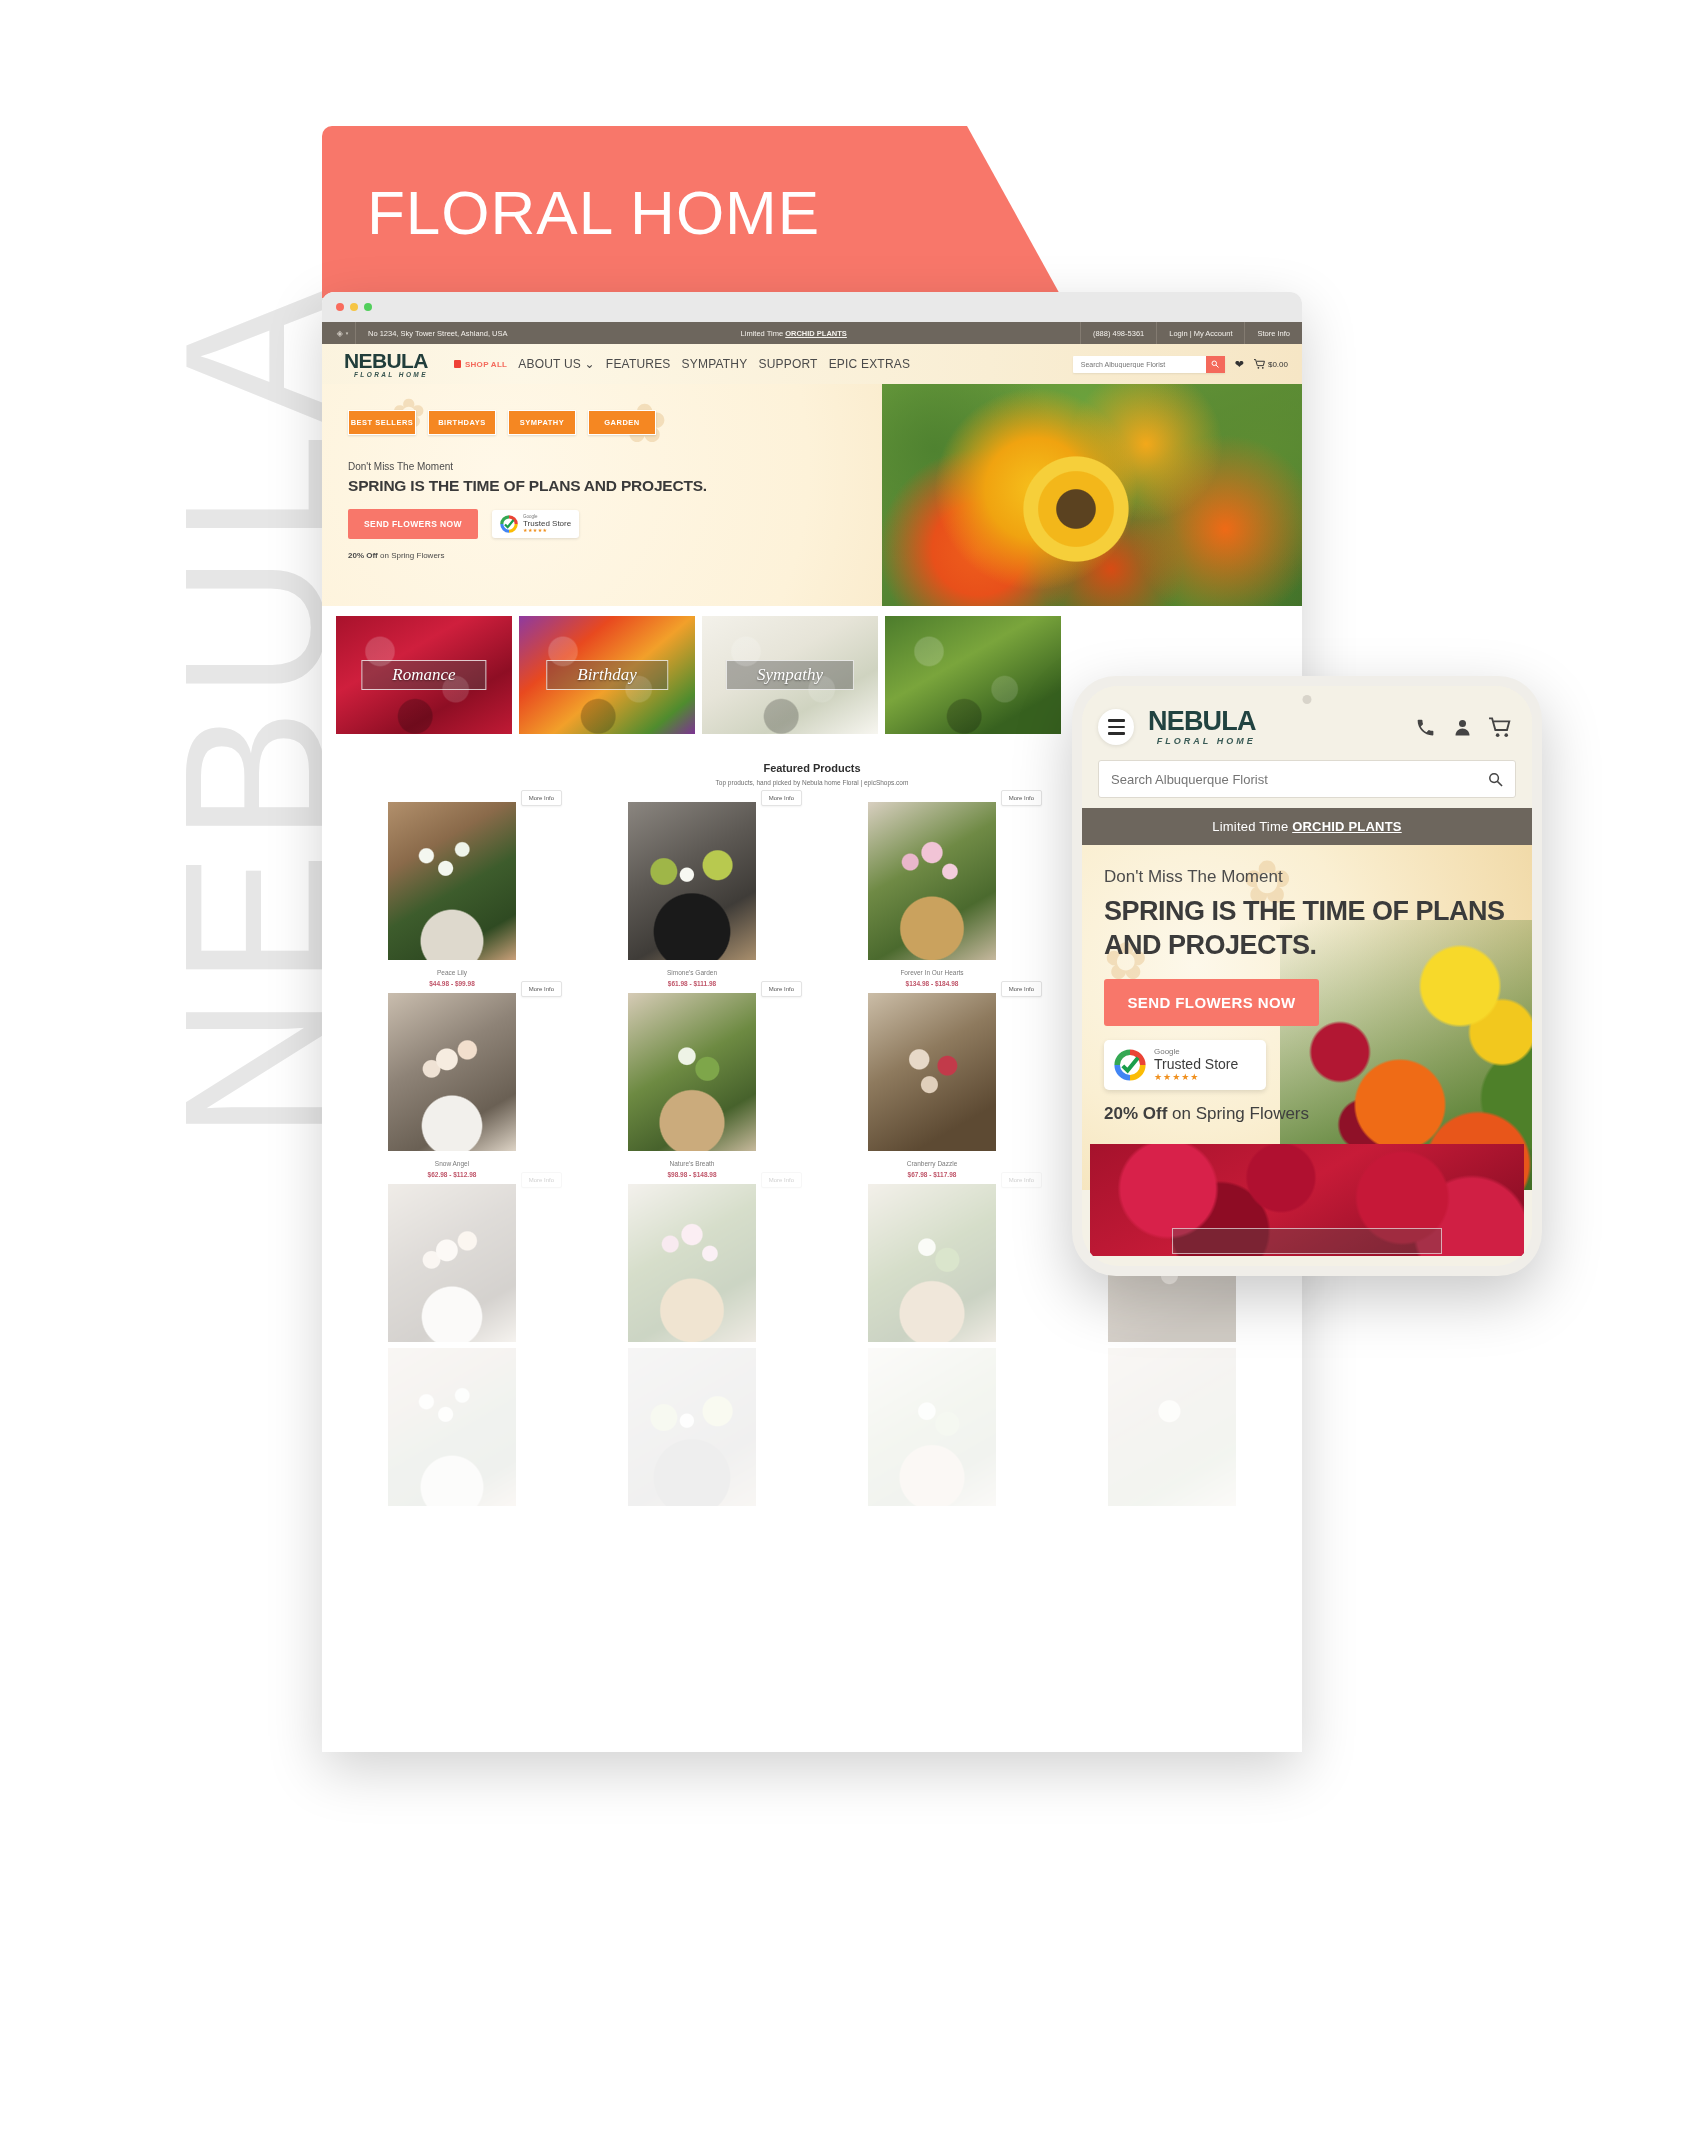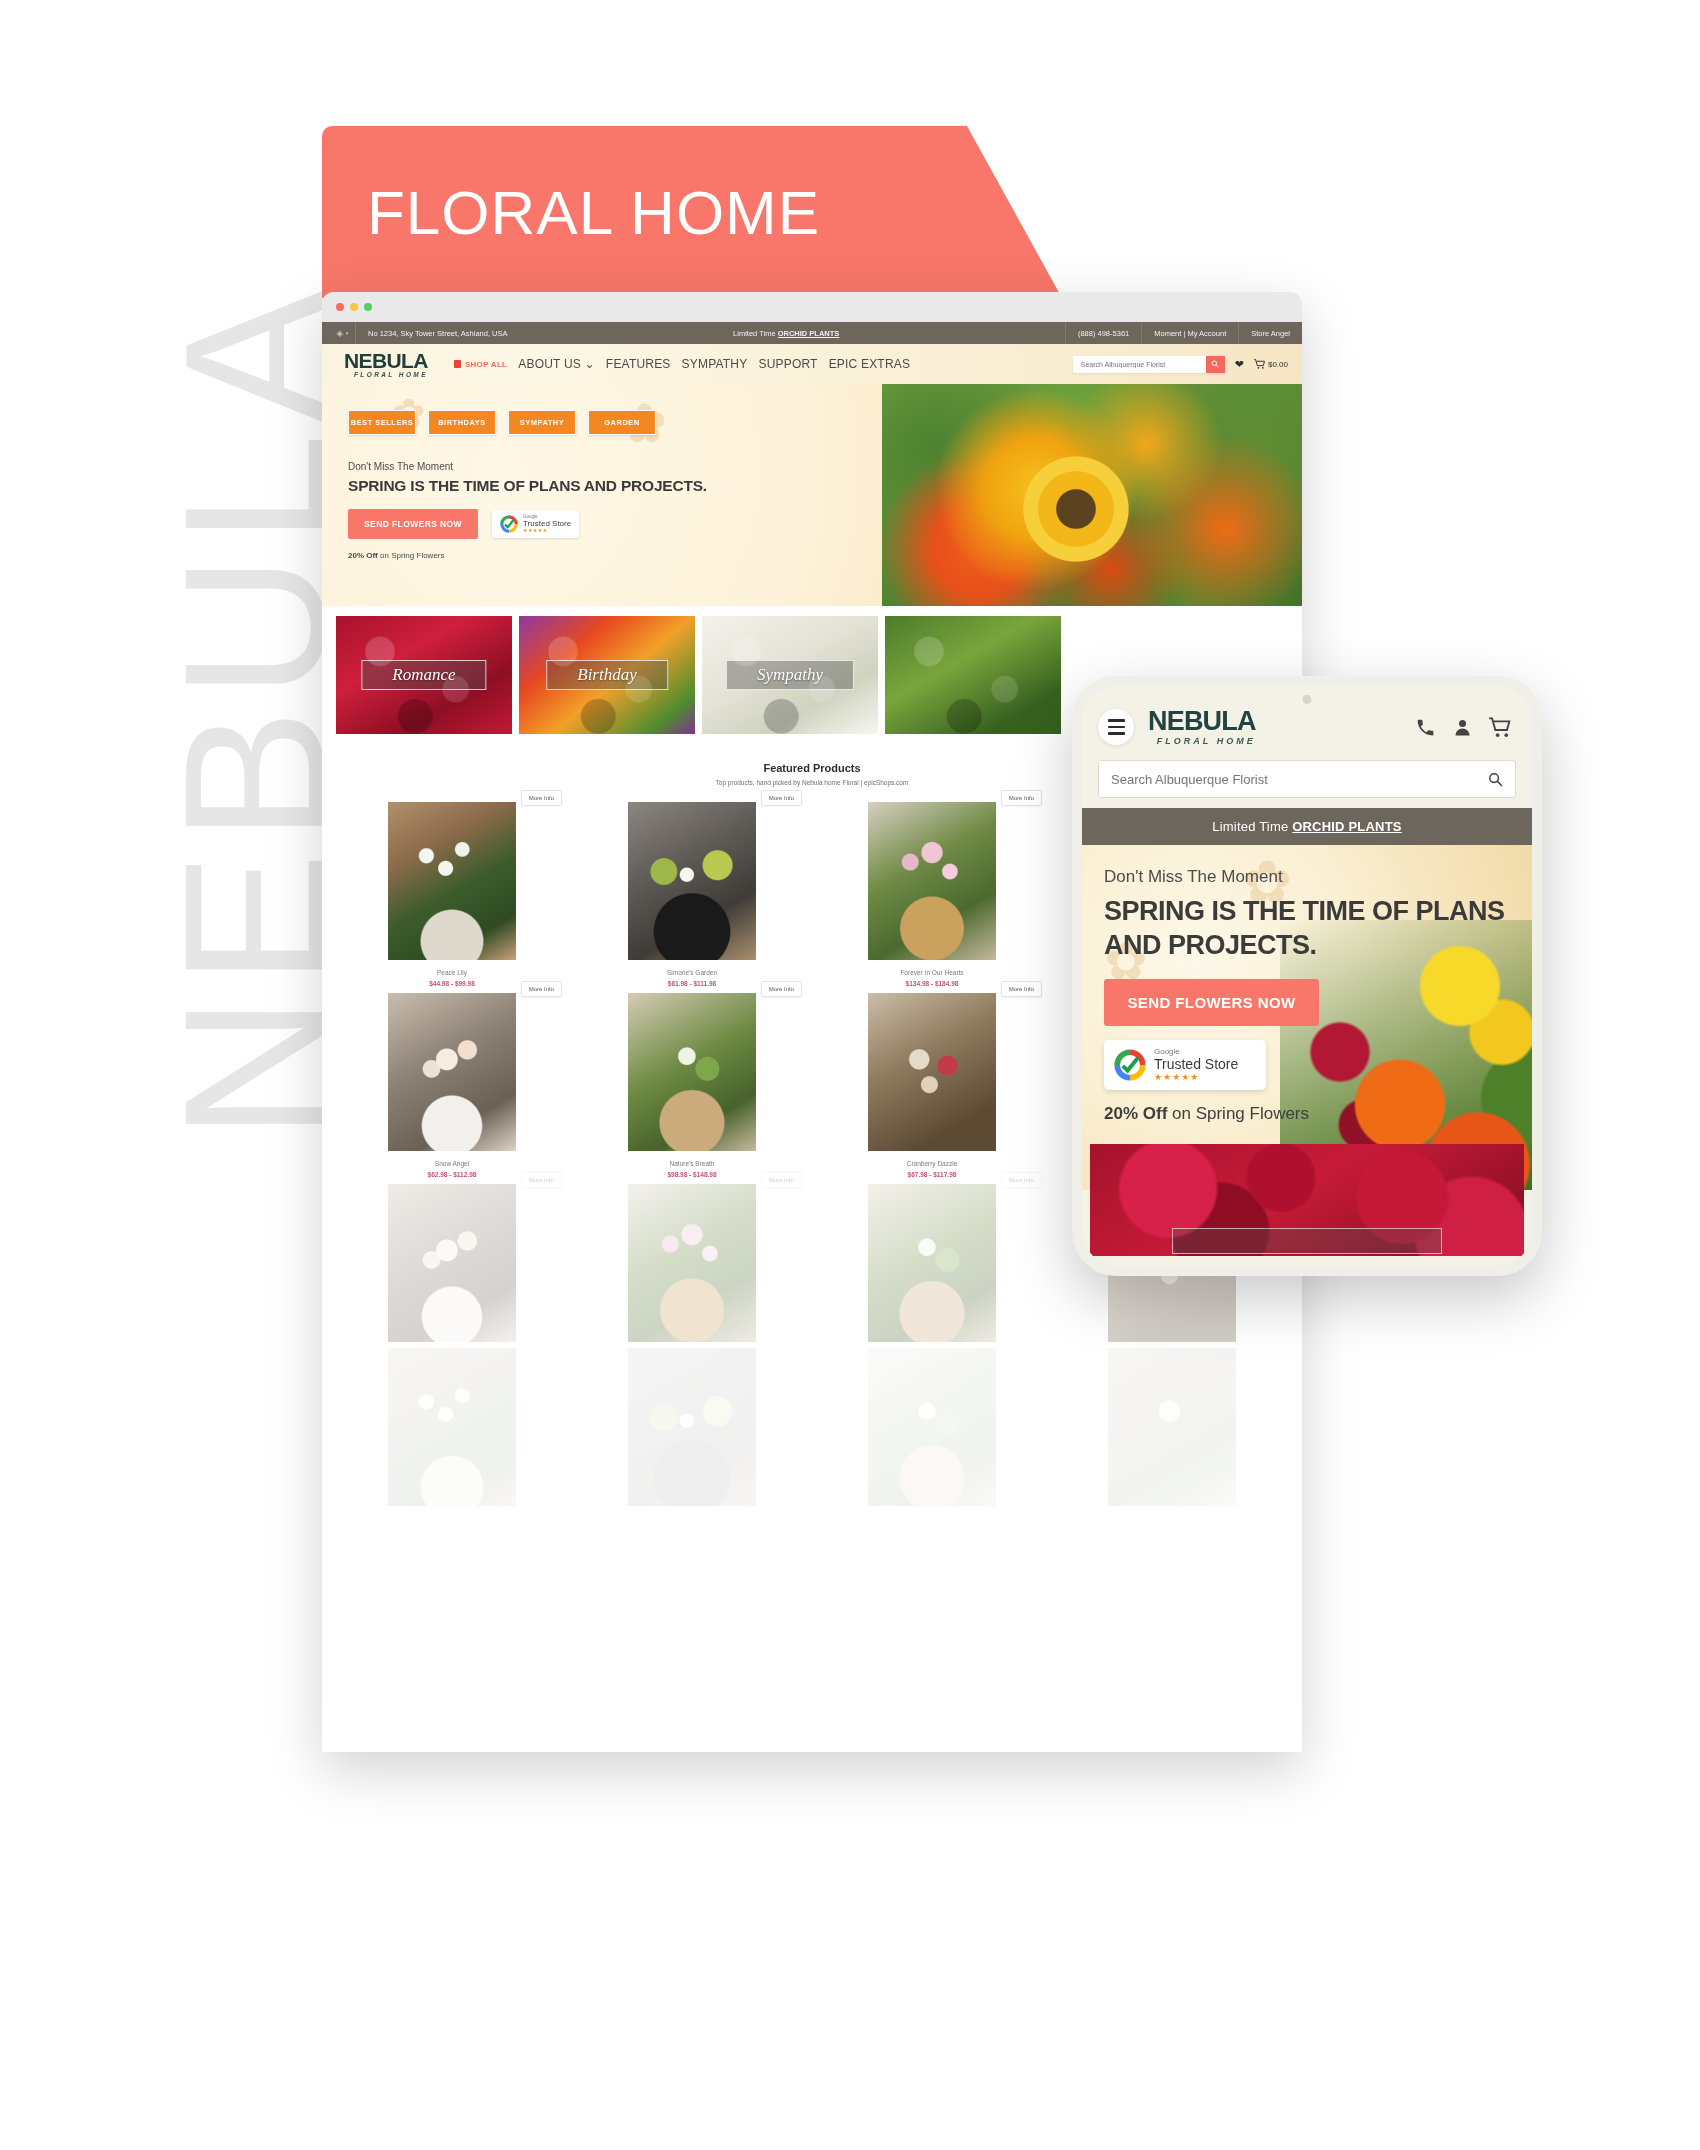--- a/index.html
+++ b/index.html
@@ -449,22 +449,22 @@
     <span class="dot g"></span>
   </div>
 
   <div class="topbar">
     <div class="globe">◈ <span style="font-size:5px">▾</span></div>
     <div class="addr">No 1234, Sky Tower Street, Ashland, USA</div>
     <div class="promo">
       <span>Limited Time </span><b>ORCHID PLANTS</b>
     </div>
     <div class="cell">(888) 498-5361</div>
-    <div class="cell">Moment | My Account</div>
-    <div class="cell">Store Angel</div>
+    <div class="cell">Login | My Account</div>
+    <div class="cell">Store Info</div>
   </div>
 
   <div class="sitenav">
     <div class="logo-wrap">
       <div class="logo-main">NEBULA</div>
       <div class="logo-sub">FLORAL HOME</div>
     </div>
     <div class="nav-links">
       <div class="nav-shopall">
         <span class="shop-sq"></span>

